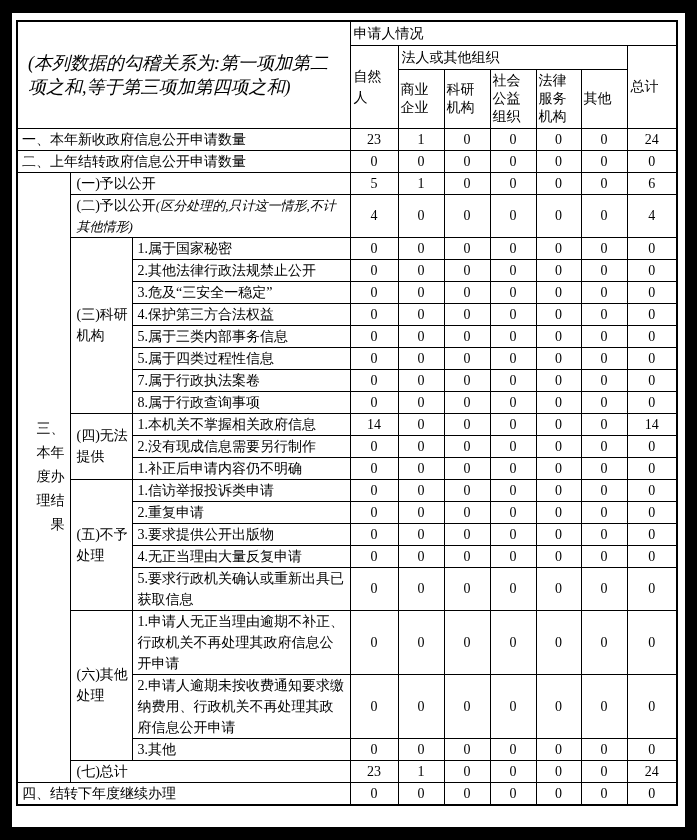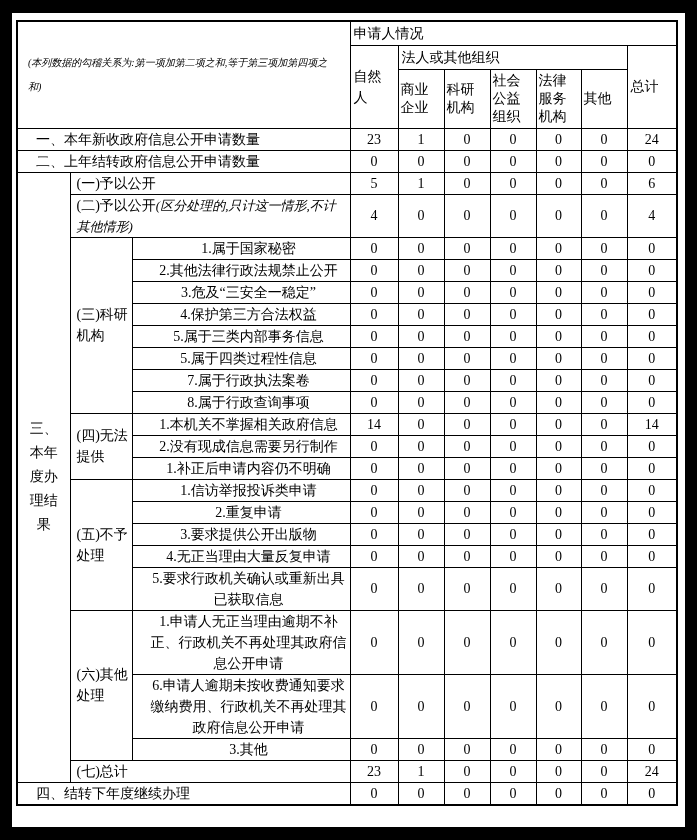--- a/index.html
+++ b/index.html
@@ -32,36 +32,36 @@
     font-size:14px;
     line-height:21px;
     padding:0 3px;
     color:#000;
     vertical-align:middle;
     word-break:break-all;
     box-sizing:border-box;
   }
   .ctr{text-align:left;}
   .num{text-align:center;font-size:14px;}
-  .lbl{text-align:left;padding-left:18px;}
+  .lbl{text-align:left;padding-left:4px;}
   .cat{text-align:left;padding-left:6px;}
-  .item{text-align:center;padding-left:18px;}
+  .item{text-align:left;padding-left:5px;}
   .hr1 td{height:24px;}
   .hr2 td{height:24px;}
   .hr3 td{line-height:18px;padding:2px 2px;}
   .note-cell{
     font-style:italic;
-    font-size:10px;
+    font-size:18px;
     line-height:24px;
     padding:0 10px;
     text-align:left;
     word-break:break-all;
   }
   .kai{font-style:italic;font-size:13px;}
-  .vsec{text-align:center;padding:0 5px;line-height:24px;}
+  .vsec{text-align:right;padding:0 5px;line-height:24px;}
 </style>
 </head>
 <body>
 
 <div class="frame">
 <div class="sheet">
 <table class="report">
   <colgroup>
     <col style="width:53px">
           <col style="width:62px">
@@ -309,21 +309,21 @@
     <td class="item">1.申请人无正当理由逾期不补正、行政机关不再处理其政府信息公开申请</td>
     <td class="num">0</td>
     <td class="num">0</td>
     <td class="num">0</td>
     <td class="num">0</td>
     <td class="num">0</td>
     <td class="num">0</td>
     <td class="num">0</td>
   </tr>
   <tr>
-    <td class="item">6.申请人逾期未按收费通知要求缴纳费用、行政机关不再处理其政府信息公开申请</td>
+    <td class="item">2.申请人逾期未按收费通知要求缴纳费用、行政机关不再处理其政府信息公开申请</td>
     <td class="num">0</td>
     <td class="num">0</td>
     <td class="num">0</td>
     <td class="num">0</td>
     <td class="num">0</td>
     <td class="num">0</td>
     <td class="num">0</td>
   </tr>
   <tr>
     <td class="item">3.其他</td>

